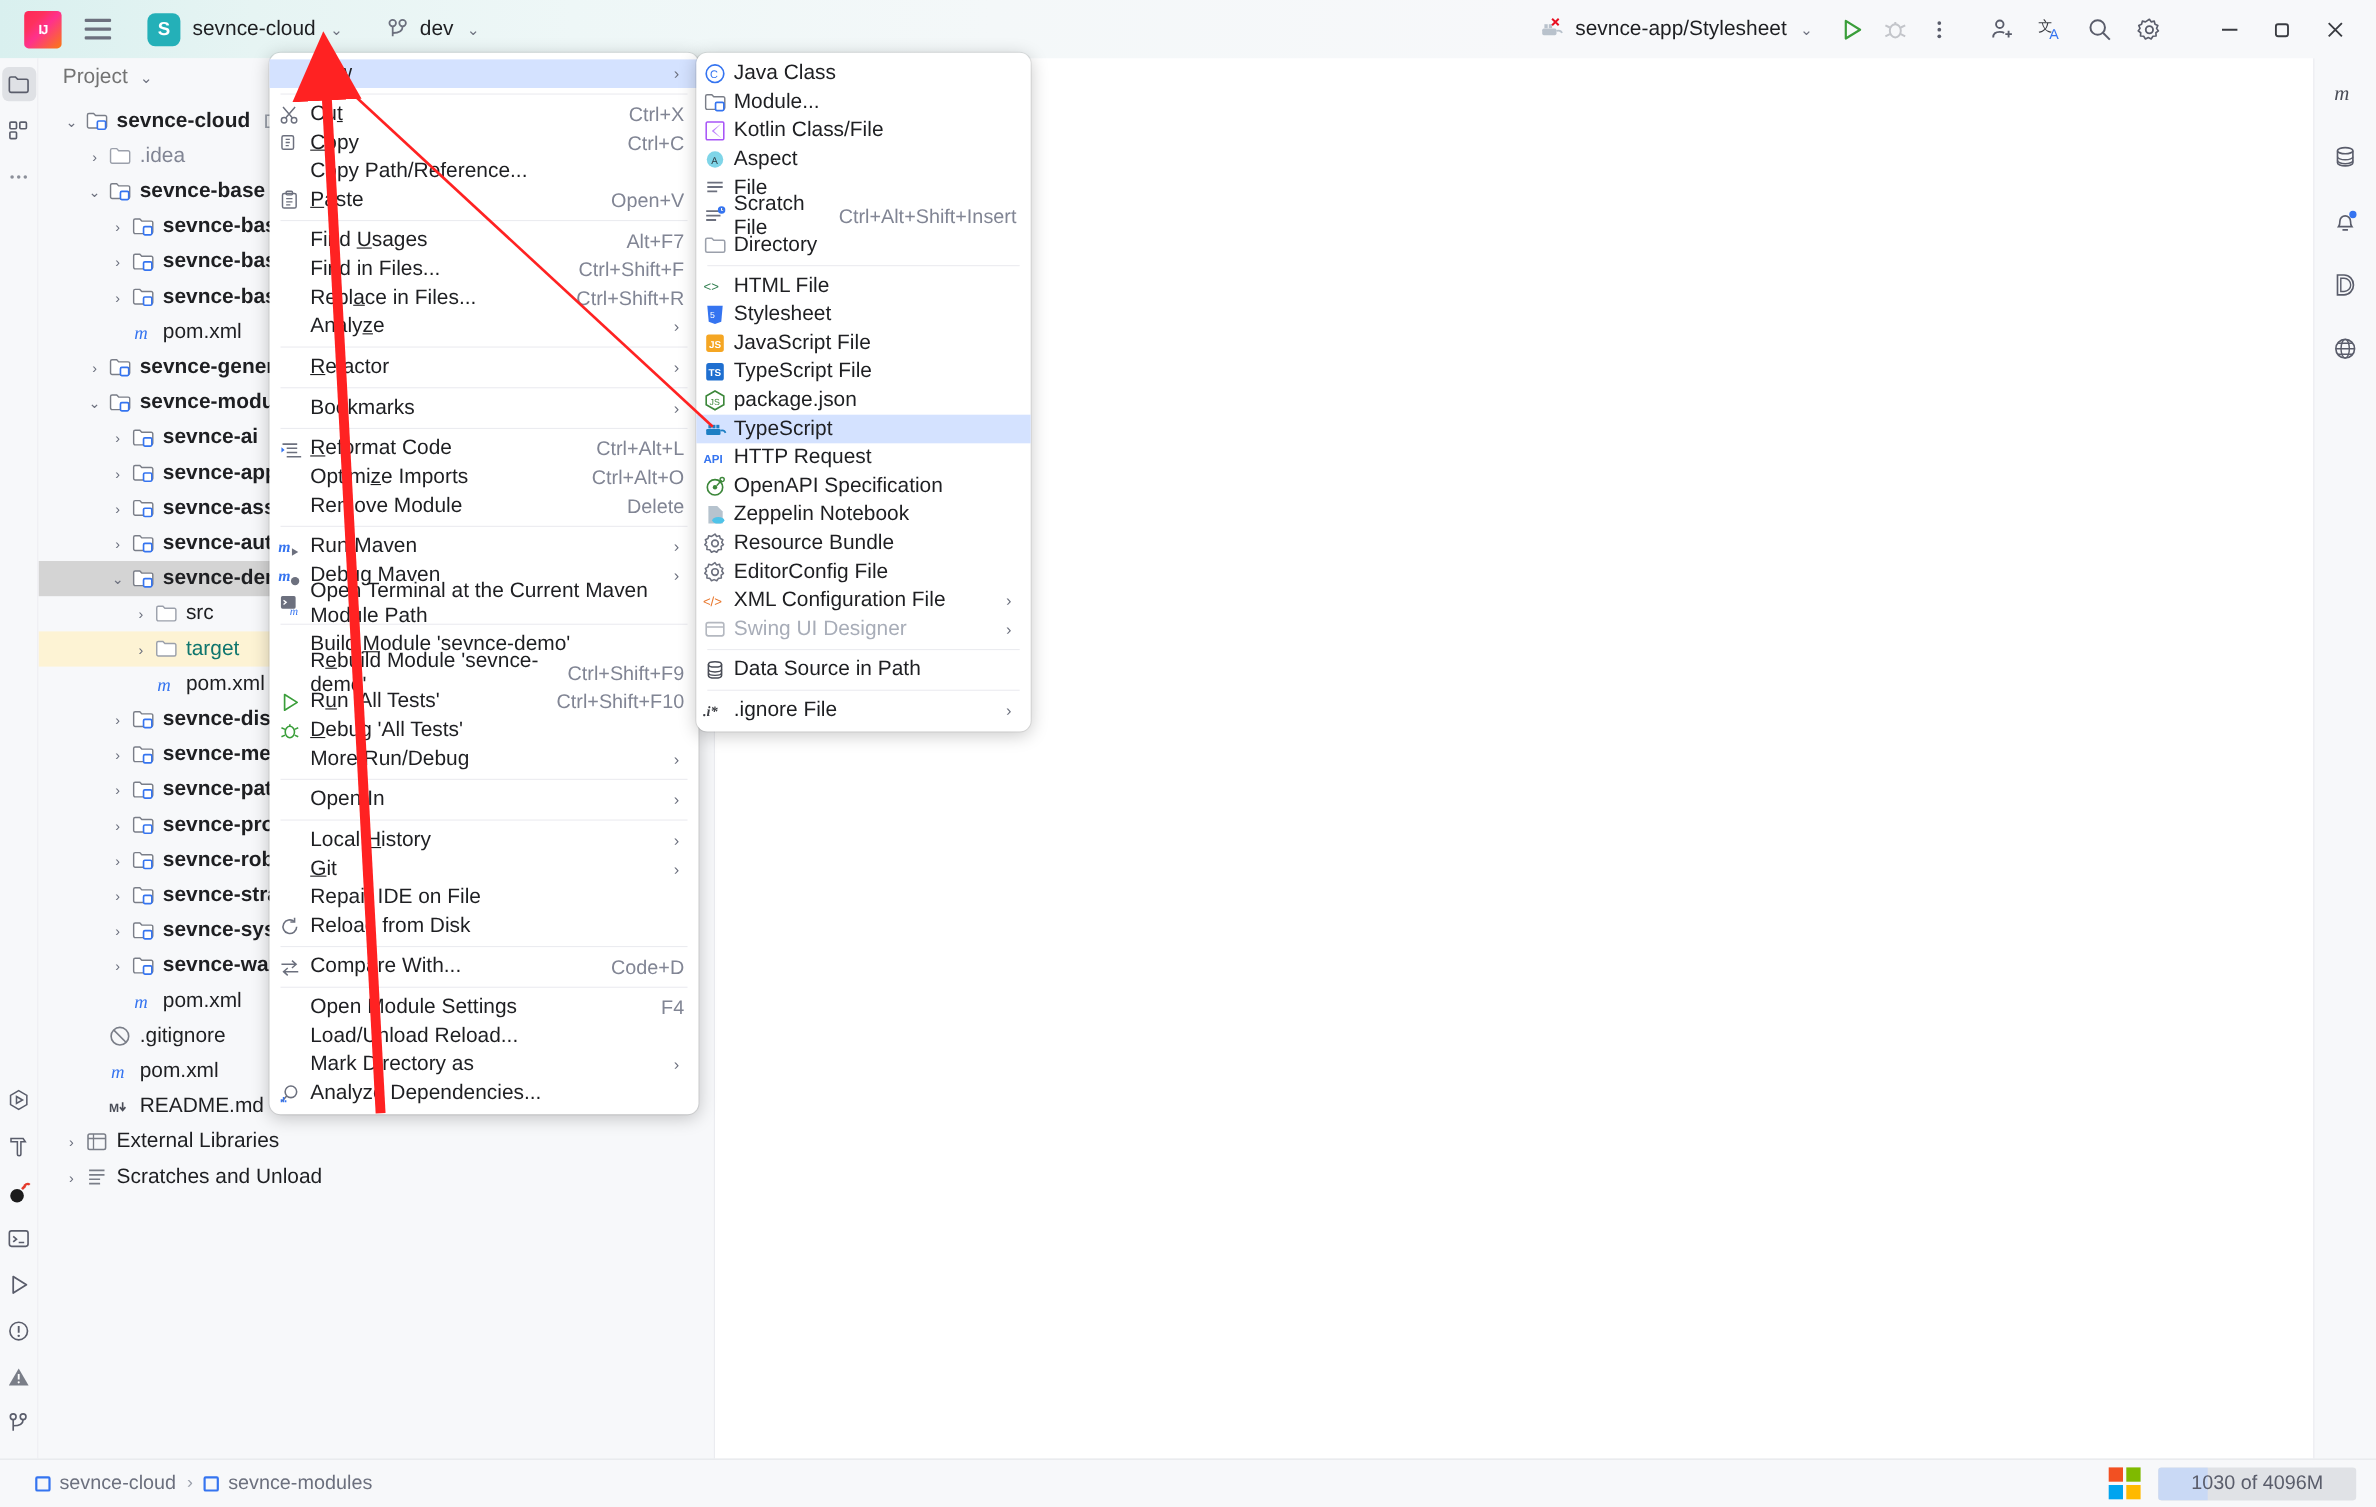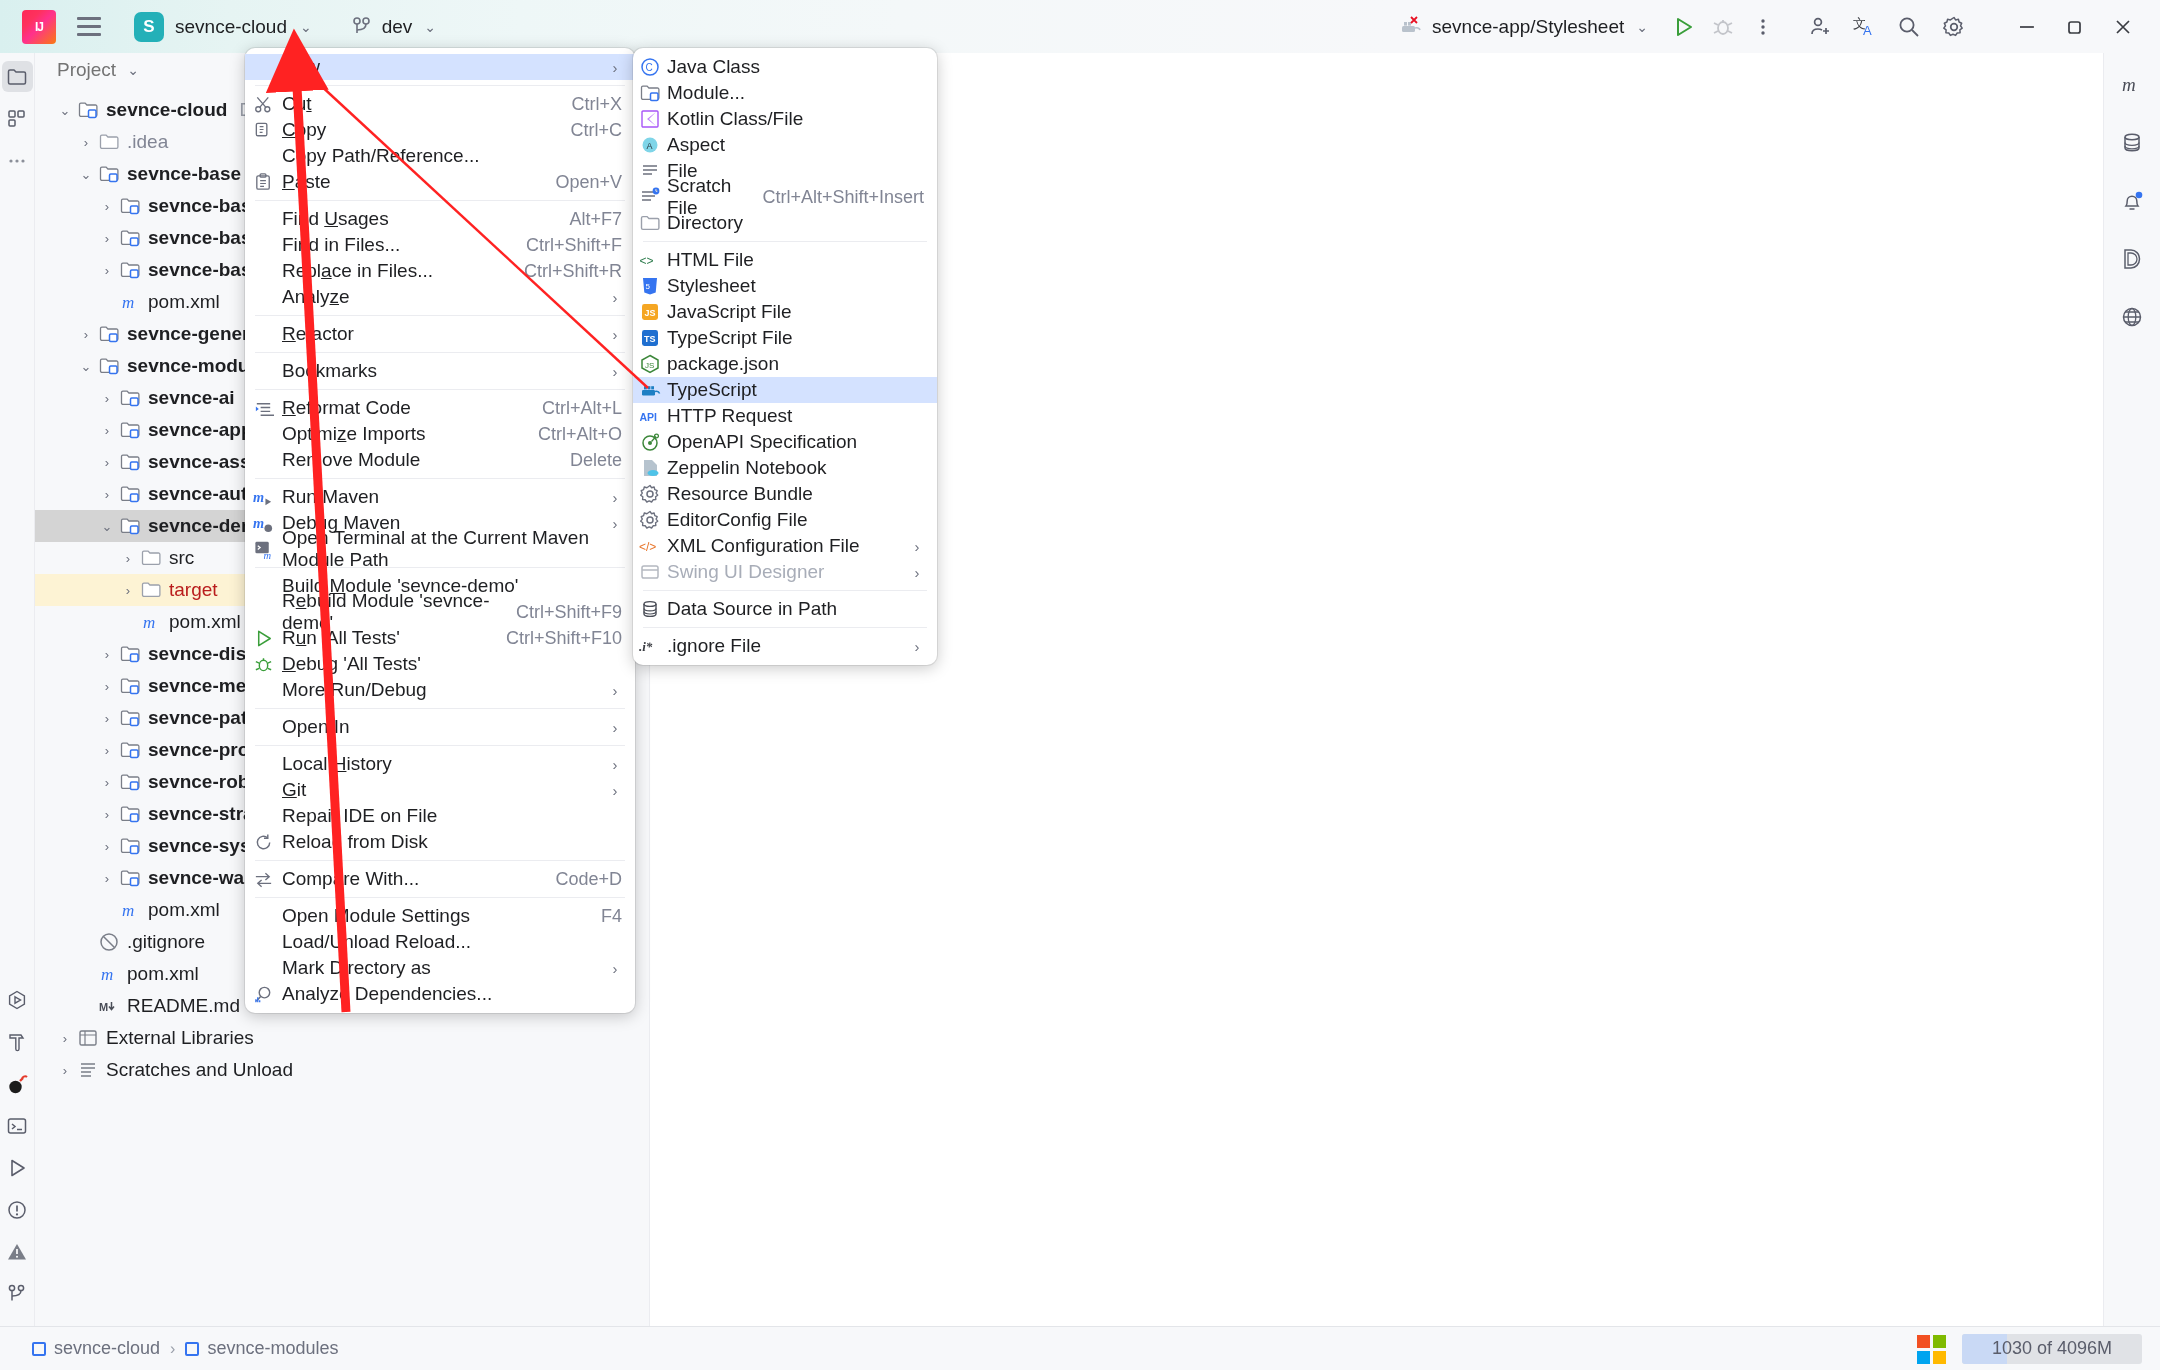--- a/index.html
+++ b/index.html
@@ -89,21 +89,21 @@
   
   #statusbar{
     position:absolute; left:0; bottom:0; width:2160px; height:44px;
     background:#f7f8fa; border-top:1px solid #e3e5e9;
     display:flex; align-items:center; padding:0 18px; font-size:18px; color:#6c707e;
   }
   #breadcrumb{ display:flex; align-items:center; gap:10px; margin-left:14px;}
   .bc-item{ display:flex; align-items:center; gap:8px; }
   .bc-sep{ color:#9ba0ab; font-size:16px; }
   .bc-sq{ width:14px; height:14px; border:2px solid #3574f0; border-radius:2px; }
-  #status-right{ margin-left:auto; display:flex; align-items:flex-end; gap:16px; }
+  #status-right{ margin-left:auto; display:flex; align-items:center; gap:16px; }
   #mem-indicator{ display:flex; align-items:center; position:relative; height:30px;
       background:#e0e2e6; border-radius:3px; overflow:hidden; min-width:180px; }
   #mem-fill{ position:absolute; left:0; top:0; bottom:0; width:25%; background:#c9d9f5; }
   #mem-text{ position:relative; width:100%; text-align:center; font-size:18px; color:#5a5d6b; padding:0 14px;}
   #ms-logo{ display:grid; grid-template-columns:13px 13px; grid-template-rows:13px 13px; gap:3px; }
   #ms-logo i{ display:block; }
 
   
   #ctx-menu{
     position:absolute; left:245px; top:48px; width:390px;
@@ -471,21 +471,21 @@
         </span>
         <span class="lbl">src</span>
       </div>
       <div class="row tgt" style="padding-left: 83px;">
         <span class="arrow">›</span>
         <span class="ico">
           <svg width="22" height="22" viewBox="0 0 22 22">
             <path d="M2.5 5.5 a1.4 1.4 0 0 1 1.4 -1.4 h4.2 l1.8 1.9 h8.6 a1.4 1.4 0 0 1 1.4 1.4 v8.6 a1.4 1.4 0 0 1 -1.4 1.4 H3.9 a1.4 1.4 0 0 1 -1.4 -1.4 z" fill="#fff" stroke="#9ba0ab" stroke-width="1.3"></path>
           </svg>
         </span>
-        <span class="lbl" style="color: #b91c1c;">target</span>
+        <span class="lbl" style="color: #0f766e;">target</span>
       </div>
       <div class="row" style="padding-left: 83px;">
         <span class="arrow blank">·</span>
         <span class="ico">
           <svg width="22" height="22" viewBox="0 0 22 22">
             <text x="3" y="17" font-family="Liberation Serif, serif" font-style="italic" font-size="17" fill="#3574f0">m</text>
           </svg>
         </span>
         <span class="lbl">pom.xml</span>
       </div>

